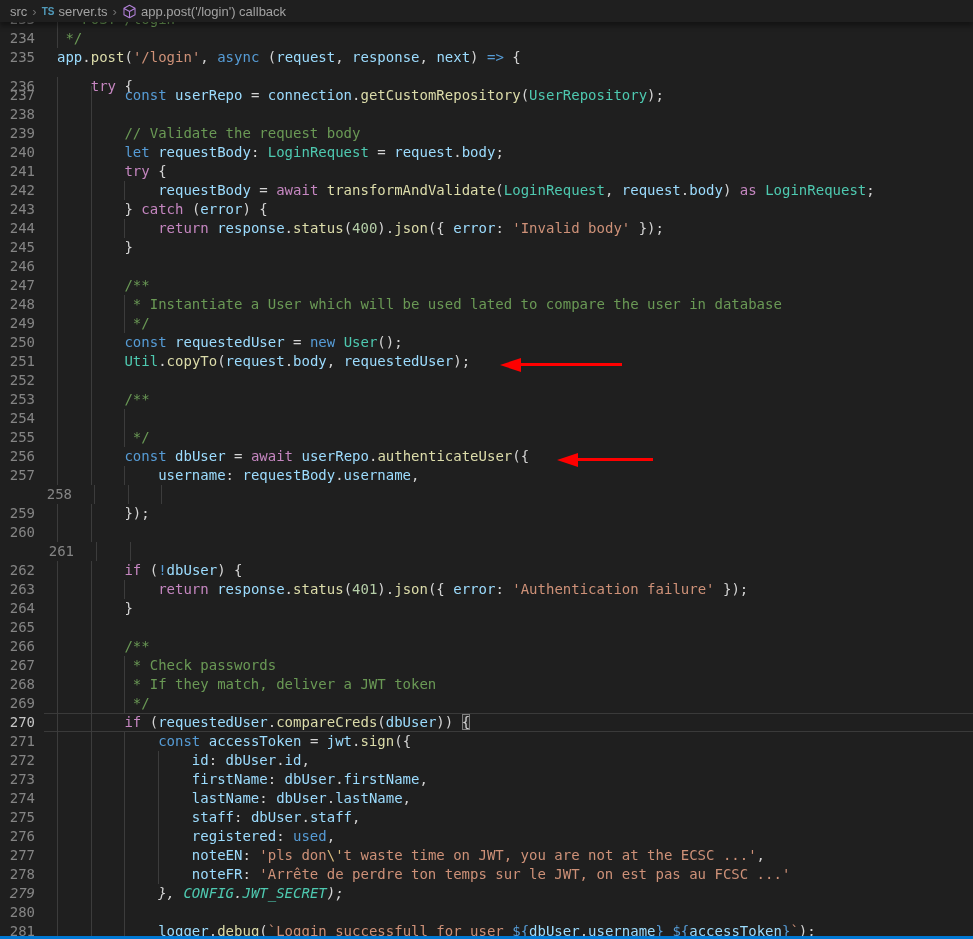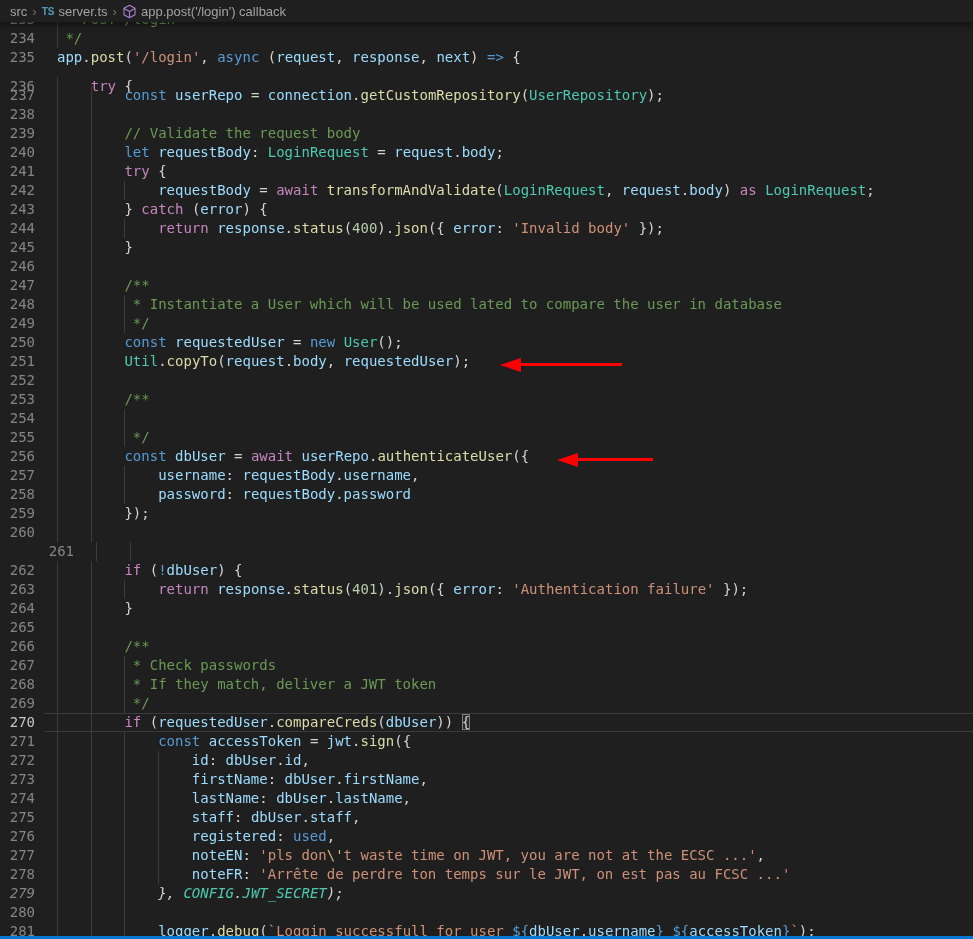--- a/index.html
+++ b/index.html
@@ -212,26 +212,25 @@
         <span class="ln">256</span>
         <span class="code"><span class="tk-pun">        </span><span class="tk-kw">const</span><span class="tk-pun"> </span><span class="tk-var">dbUser</span><span class="tk-pun"> = </span><span class="tk-ctrl">await</span><span class="tk-pun"> </span><span class="tk-var">userRepo</span><span class="tk-pun">.</span><span class="tk-fn">authenticateUser</span><span class="tk-pun">({</span></span>
       </div>
       <div class="line-row" style="top: 456px;">
         <span class="guide" style="left: 57px;"></span>
         <span class="guide" style="left: 90.72px;"></span>
         <span class="guide" style="left: 124.44px;"></span>
         <span class="ln">257</span>
         <span class="code"><span class="tk-pun">            </span><span class="tk-var">username</span><span class="tk-pun">: </span><span class="tk-var">requestBody</span><span class="tk-pun">.</span><span class="tk-var">username</span><span class="tk-pun">,</span></span>
       </div>
-      <div class="line-row" style="top: 475px;">
+      <div class="line-row" style="top: 475px; margin-left: 37px;">
         <span class="guide" style="left: 57px;"></span>
         <span class="guide" style="left: 90.72px;"></span>
         <span class="guide" style="left: 124.44px;"></span>
         <span class="ln">258</span>
-        <span class="code"><span class="tk-pun">            </span><span class="tk-var">password</span><span class="tk-pun">: </span><span class="tk-var">requestBody</span><span class="tk-pun">.</span><span class="tk-var">password</span></span>
       </div>
       <div class="line-row" style="top: 494px;">
         <span class="guide" style="left: 57px;"></span>
         <span class="guide" style="left: 90.72px;"></span>
         <span class="ln">259</span>
         <span class="code"><span class="tk-pun">        });</span></span>
       </div>
       <div class="line-row" style="top: 513px;">
         <span class="guide" style="left: 57px;"></span>
         <span class="guide" style="left: 90.72px;"></span>

